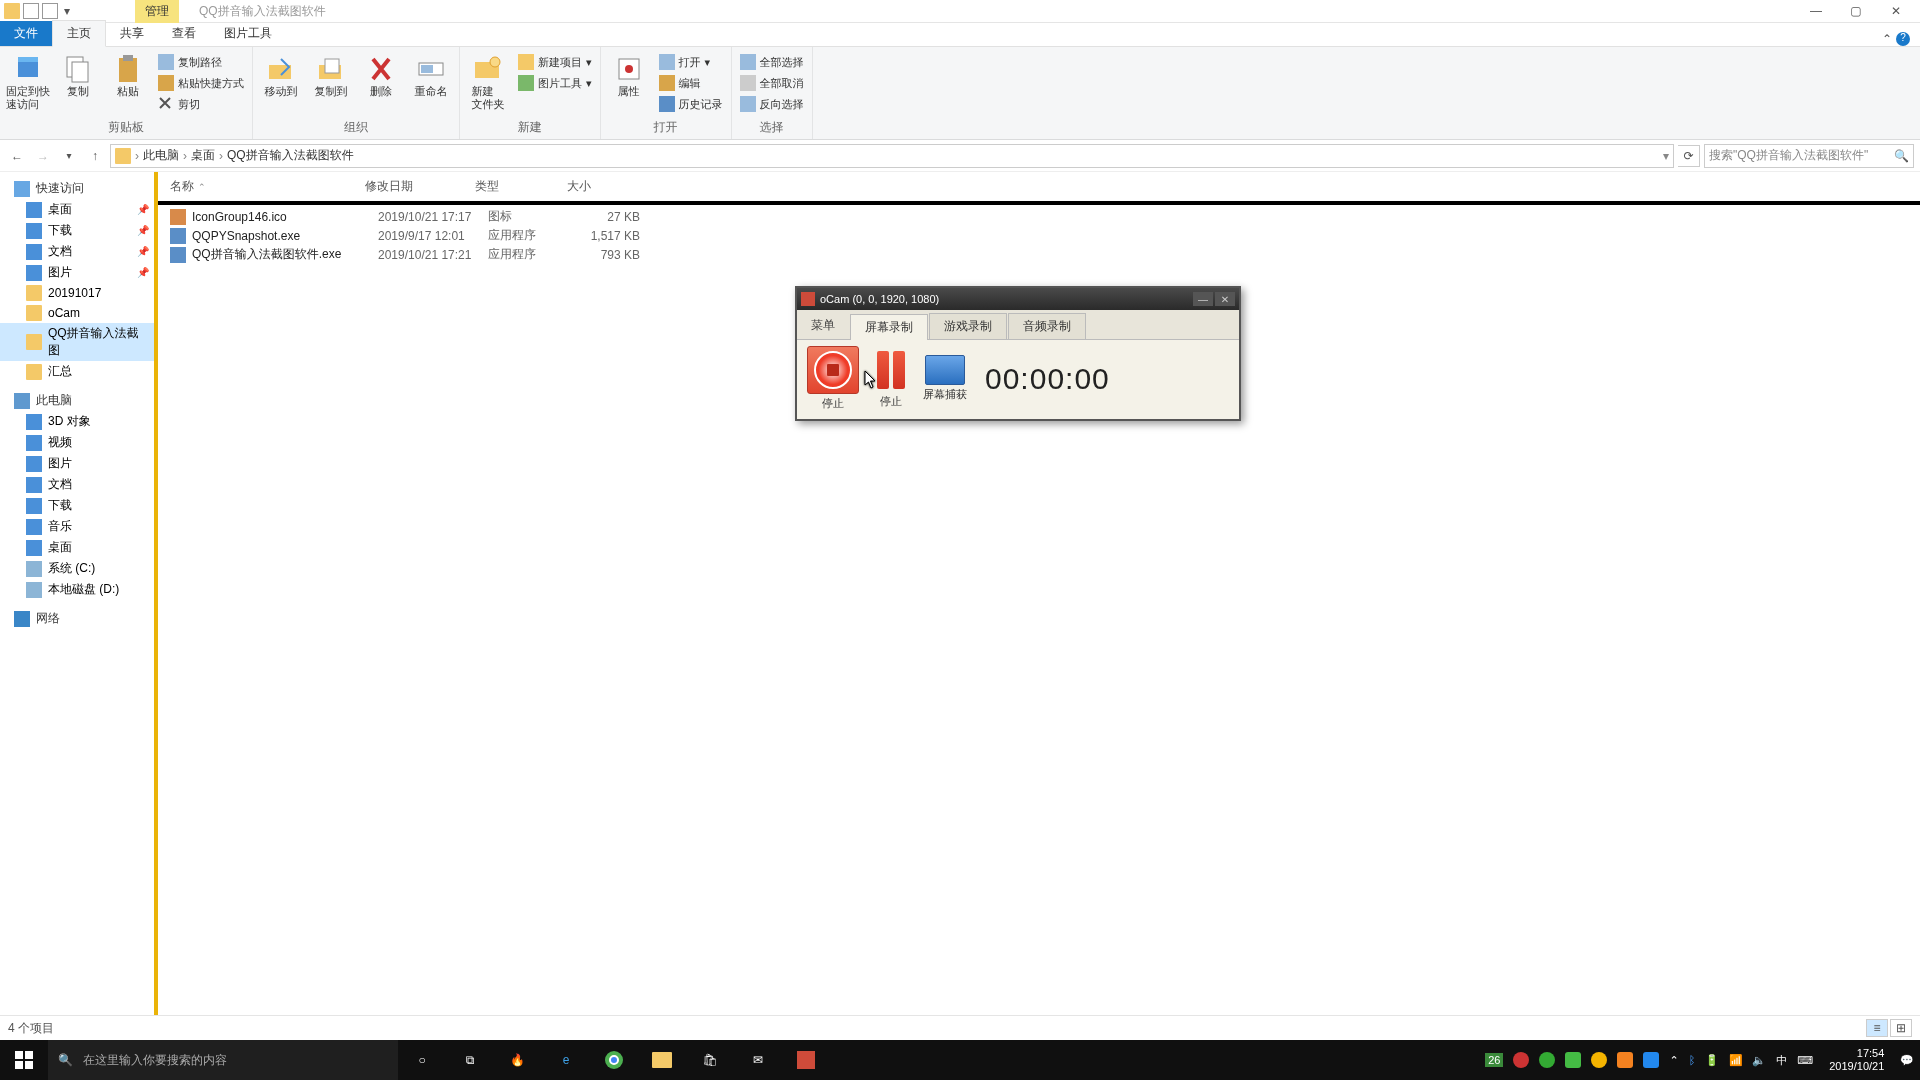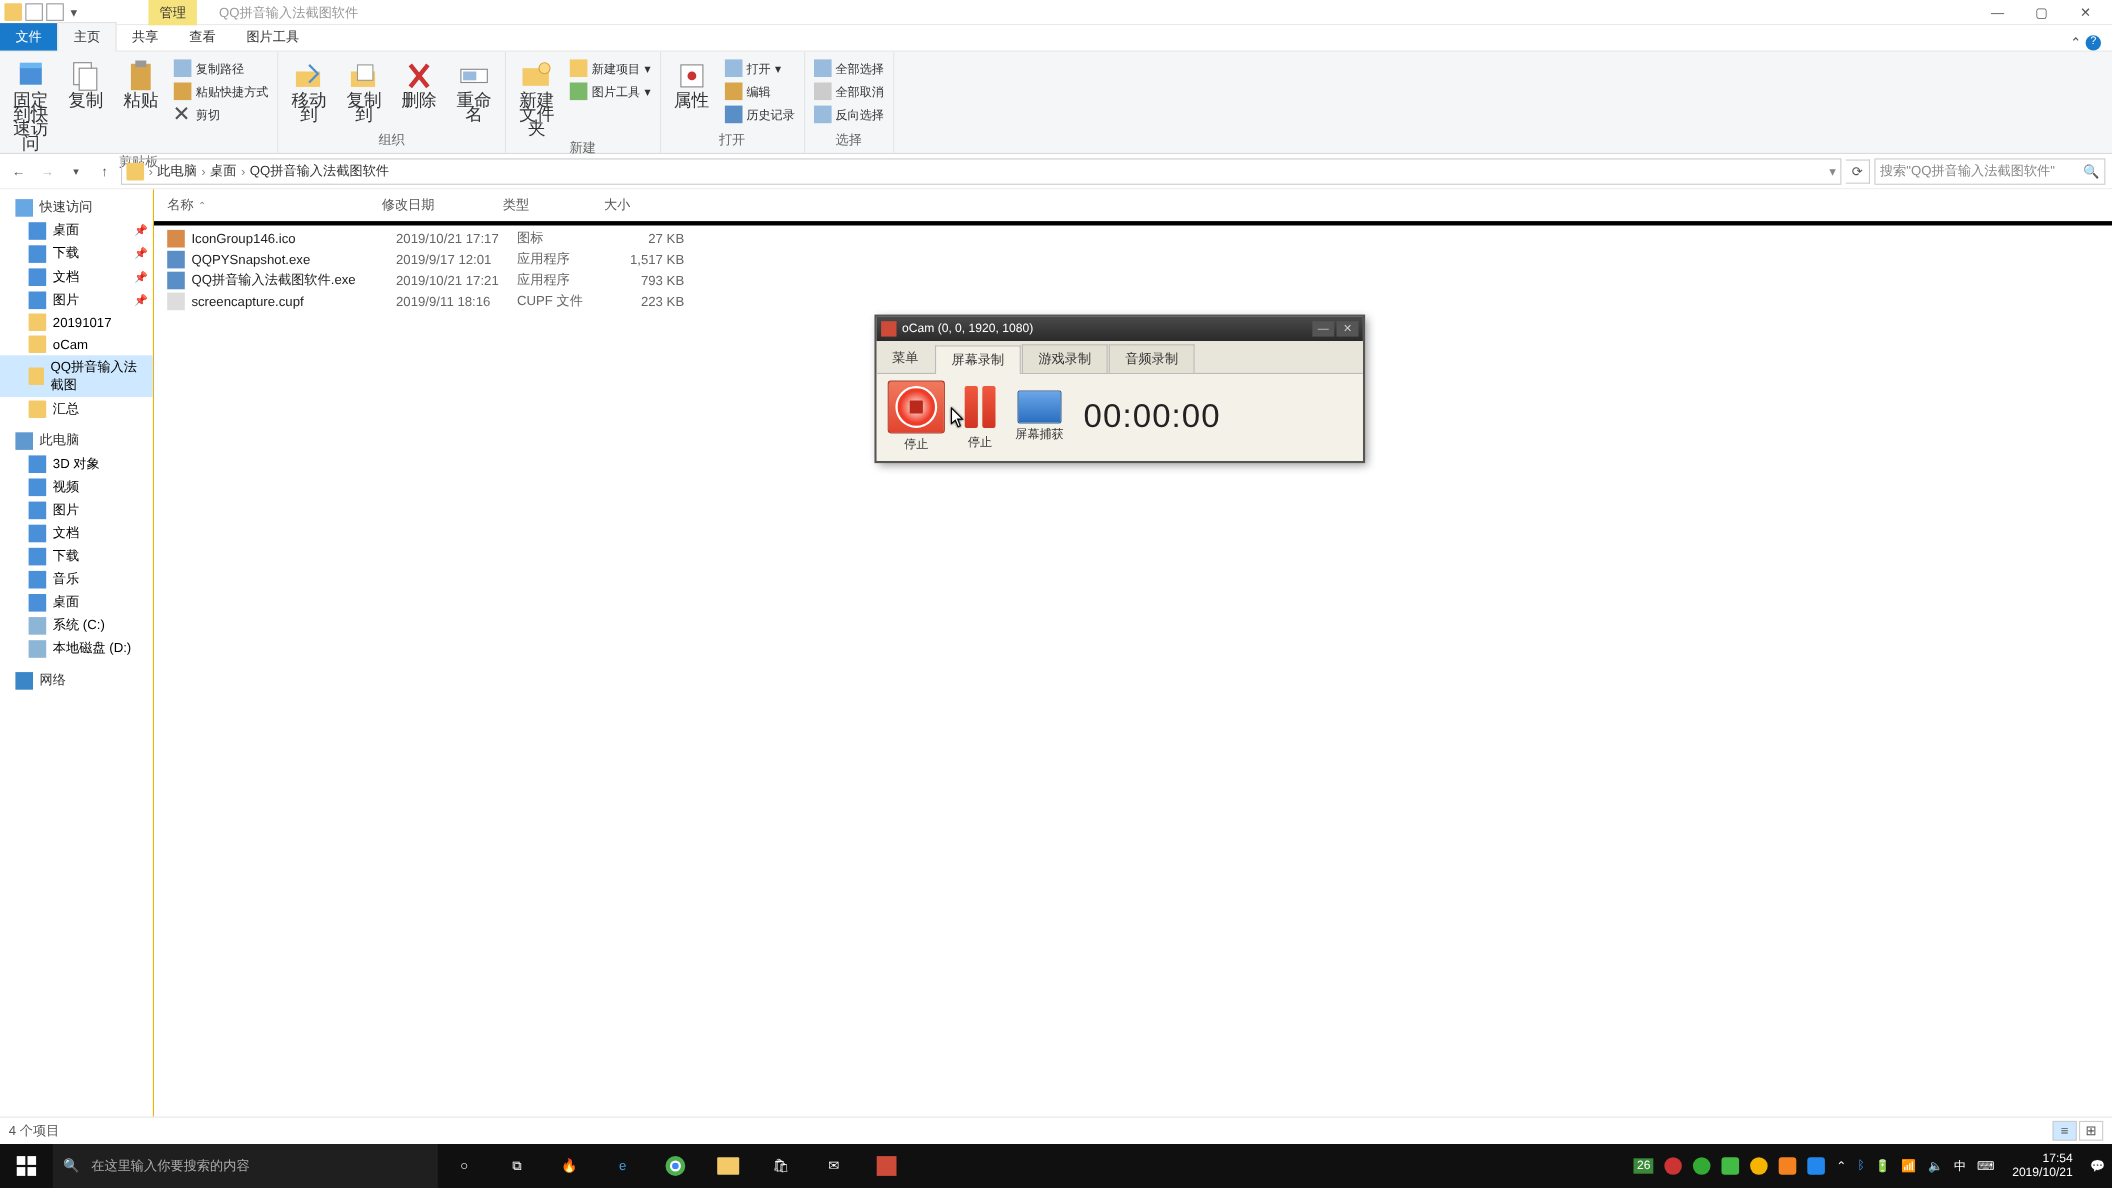--- a/index.html
+++ b/index.html
@@ -25,37 +25,37 @@
 .ribbon-help { margin-left:auto; padding:0 10px; display:flex; gap:4px;}
 .help-mini { width:14px;height:14px;border-radius:50%;background:#1979ca;color:#fff;font-size:10px;text-align:center;}
 
 
 .ribbon { height: 93px; background: #f5f6f7; border-bottom: 1px solid #dadbdc; display:flex;}
 .rgroup { display:flex; flex-direction:column; padding:2px 6px 0; border-right:1px solid #e3e4e5;}
 .rgroup-row { display:flex; align-items:flex-start; gap:6px; flex:1;}
 .rgroup-label { text-align:center; font-size:12px; color:#666; padding:2px 0 3px;}
 .bigbtn { display:flex; flex-direction:column; align-items:center; width:44px; cursor:pointer; padding-top:4px;}
 .bigbtn .icn { width:32px;height:32px;display:flex;align-items:center;justify-content:center;}
-.bigbtn span { font-size:16px; color:#333; text-align:center; line-height:13px;}
+.bigbtn span { font-size:11px; color:#333; text-align:left; line-height:13px;}
 .smbtn { display:flex; align-items:center; gap:4px; font-size:11px; color:#333; cursor:pointer; padding:1px 2px;}
 .smbtn .si { width:16px;height:16px;display:inline-block;}
 .col { display:flex; flex-direction:column; gap:3px; padding-top:4px;}
 
 
 .navbar {height:32px; display:flex; align-items:center; padding:0 6px; gap:4px; border-bottom:1px solid #eee;}
 .navbtn {width:22px;height:22px;display:flex;align-items:center;justify-content:center;color:#555;cursor:pointer;}
 .breadcrumb {flex:1; height:24px; border:1px solid #ccc; display:flex; align-items:center; padding:0 4px; gap:4px;}
 .bc-seg {color:#333; cursor:pointer;}
 .bc-sep {color:#888;}
 .bc-refresh {width:22px;height:22px;border:1px solid #ccc;border-left:none;display:flex;align-items:center;justify-content:center;color:#555;cursor:pointer;}
 .searchbox {width:210px;height:24px;border:1px solid #ccc;display:flex;align-items:center;padding:0 4px;color:#888;}
 
 
 .body {display:flex; height: calc(1080px - 23px - 24px - 93px - 32px - 25px - 40px);}
-.nav-pane {width:140px;border-right:1px solid #eab308;padding:6px 0;overflow:hidden;}
+.nav-pane {width:158px;border-right:4px solid #eab308;padding:6px 0;overflow:hidden;}
 .np-group {margin-bottom:8px;}
 .np-head, .np-item {display:flex;align-items:center;padding:2px 4px 2px 14px;gap:6px;cursor:pointer;}
 .np-head {font-weight:400;color:#333;}
 .np-item {padding-left:26px;}
 .np-item.selected, .np-item.sel2 {background:#cde8ff;}
 .np-icn {width:16px;height:16px;display:inline-block;}
 .np-pin {margin-left:auto;color:#7a7a7a;font-size:10px;}
 .icn-folder{background:#f4c968;border-radius:1px;}
 .icn-blue{background:#4a90d9;}
 .icn-star{background:#67a7e3;}
@@ -454,27 +454,20 @@
    <span class="ftype">应用程序</span>
    <span class="fsize">1,517 KB</span>
         </div>
         <div class="row">
           <span class="ficn" style="background:#5a8ec7;"></span>
    <span class="fname">QQ拼音输入法截图软件.exe</span>
    <span class="fdate">2019/10/21 17:21</span>
    <span class="ftype">应用程序</span>
    <span class="fsize">793 KB</span>
         </div>
-        <div class="row">
-          <span class="ficn" style="background:#ddd;"></span>
-   <span class="fname">screencapture.cupf</span>
-   <span class="fdate">2019/9/11 18:16</span>
-   <span class="ftype">CUPF 文件</span>
-   <span class="fsize">223 KB</span>
-        </div>
       </div>
   </div>
 </div>
 
 <div class="statusbar">
   <span>4 个项目</span>
   <div class="viewicons">
     <div class="sv active">≡</div>
     <div class="sv">⊞</div>
   </div>

